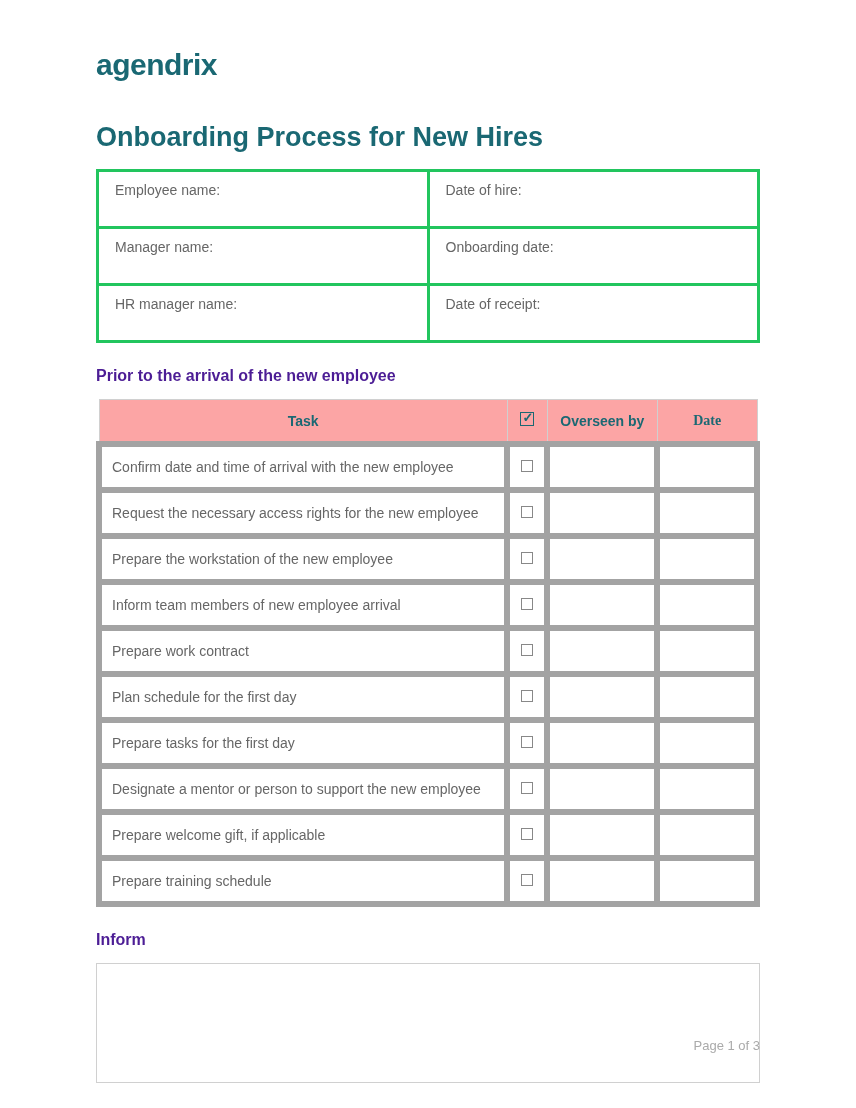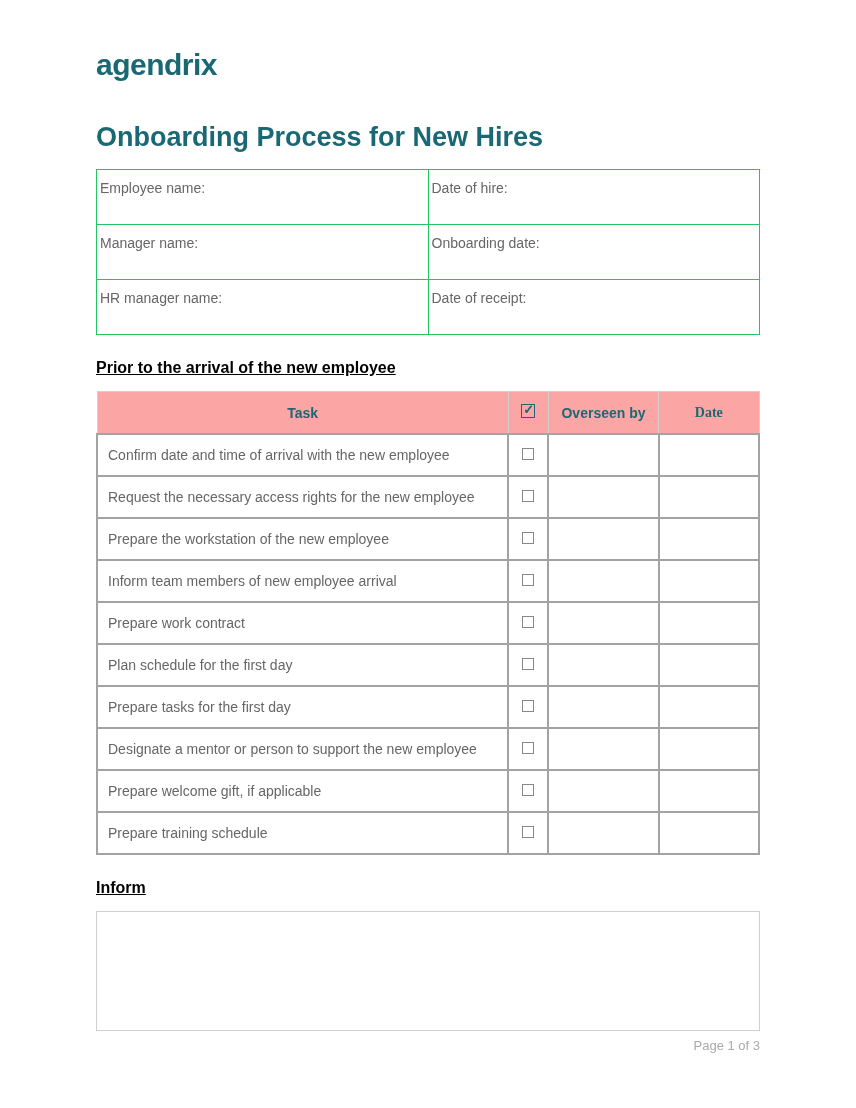--- a/index.html
+++ b/index.html
@@ -28,54 +28,53 @@
     font-size: 27px;
     font-weight: 700;
     margin-bottom: 16px;
   }
   table.info {
     width: 100%;
     border-collapse: collapse;
     margin-bottom: 24px;
   }
   table.info td {
-    border: 1px solid #22c55e;
-    padding: 10px 10px 28px 3px;
+    border: 3px solid #22c55e;
+    padding: 10px 10px 28px 16px;
     font-size: 14px;
     color: #666;
     vertical-align: top;
     width: 50%;
   }
   h2.section {
-    color: #000000;
+    color: #4c1d95;
     font-size: 16px;
     font-weight: 700;
     margin-bottom: 14px;
-    text-decoration: underline;
   }
   table.tasks {
     width: 100%;
     border-collapse: collapse;
     margin-bottom: 24px;
   }
   table.tasks th {
     background: #fca5a5;
     border: 1px solid #d0d0d0;
     color: #1a6873;
     font-size: 14px;
     font-weight: 700;
     padding: 12px 8px;
     text-align: center;
   }
   table.tasks th.task-col { width: 410px; }
   table.tasks th.check-col { width: 40px; }
   table.tasks th.overseen-col { width: 110px; }
   table.tasks th.date-col { width: 100px; font-family: Liberation Serif, serif; }
   table.tasks td {
-    border: 2px solid #a3a3a3;
+    border: 6px solid #a3a3a3;
     padding: 12px 10px;
     font-size: 14px;
     color: #666;
     margin-left: 40px;
   }
   table.tasks td.check-cell {
     text-align: center;
     font-size: 14px;
     color: #888;
   }

